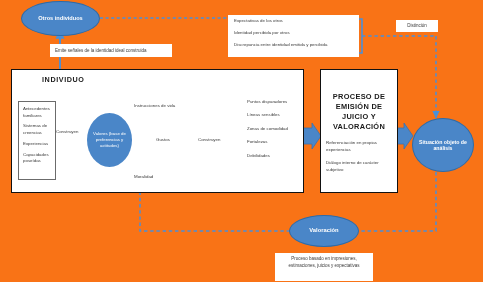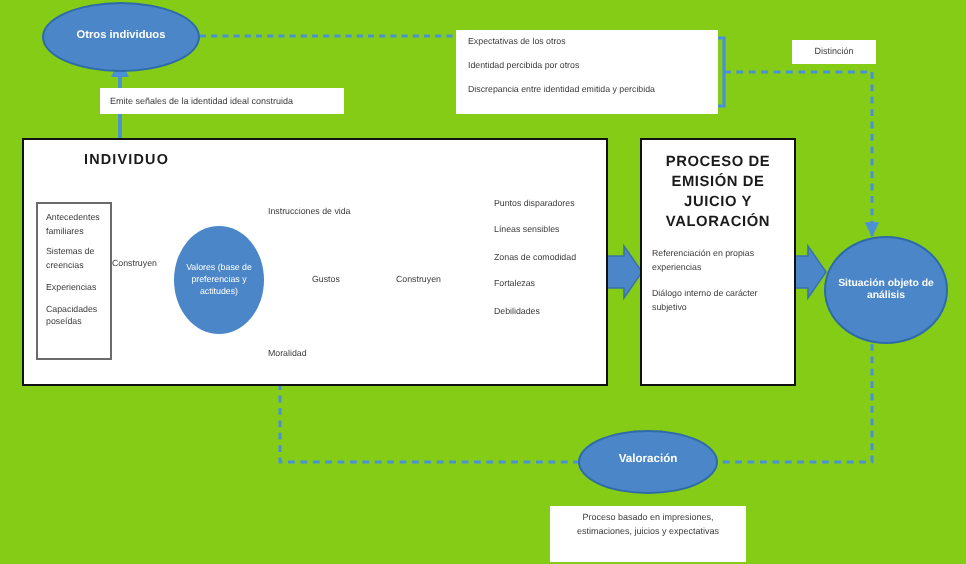--- a/index.html
+++ b/index.html
@@ -4,21 +4,21 @@
 <style>
   html, body {
     margin: 0;
     padding: 0;
     background: #ffffff;
   }
   #canvas {
     position: relative;
     width: 483px;
     height: 282px;
-    background: #84cc16;
+    background: #f97316;
     font-family: "Liberation Sans", sans-serif;
     overflow: hidden;
   }
   svg.layer {
     position: absolute;
     left: 0; top: 0;
     width: 483px;
     height: 282px;
     overflow: visible;
   }
@@ -197,21 +197,21 @@
 
   <div class="sublist" style="left:247px; top:99px;">
     <div>Puntos disparadores</div>
     <div>Líneas sensibles</div>
     <div>Zonas de comodidad</div>
     <div>Fortalezas</div>
     <div>Debilidades</div>
   </div>
 
   <div class="abs panel" style="left:320px; top:69px; width:78px; height:124px;">
-    <div class="panel-title" style="margin:6px 4px 0 4px;">PROCESO DE EMISIÓN DE JUICIO Y VALORACIÓN</div>
+    <div class="panel-title" style="margin:22px 4px 0 4px;">PROCESO DE EMISIÓN DE JUICIO Y VALORACIÓN</div>
     <div style="font-size:4.4px; color:#3a3a3a; line-height:1.5; margin:8px 5px 0 5px;">Referenciación en propias experiencias</div>
     <div style="font-size:4.4px; color:#3a3a3a; line-height:1.5; margin:7px 5px 0 5px;">Diálogo interno de carácter subjetivo</div>
   </div>
 
   <div class="ellipse" style="left:21px; top:1px; width:79px; height:35px; font-size:5.6px;">
     <span>Otros individuos</span>
   </div>
 
   <div class="ellipse" style="left:412px; top:118px; width:62px; height:54px; font-size:5.2px;">
     <span>Situación objeto de análisis</span>

